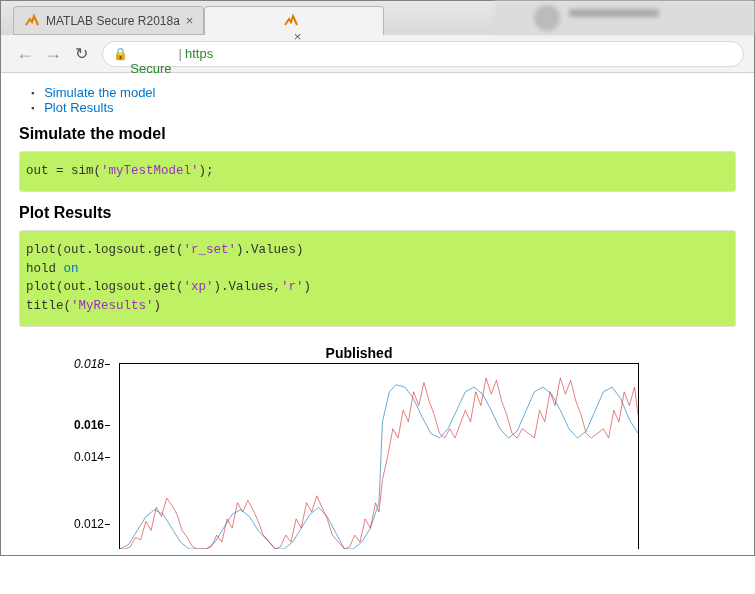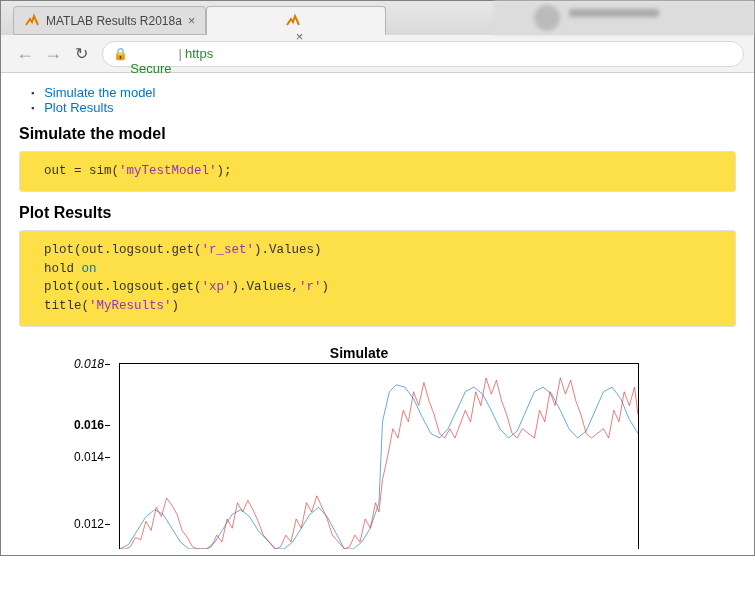--- a/index.html
+++ b/index.html
@@ -102,24 +102,24 @@
     .content {
       padding: 6px 18px;
       font-size: 13px;
       color: #333;
     }
     ul.toc { margin: 6px 0 10px 12px; list-style: none;}
     ul.toc li::before { content: "▪"; color:#333; font-size:9px; margin-right: 10px; position:relative; top:-1px;}
     ul.toc a { color: #0074c8; text-decoration: none; cursor:pointer;}
     h2.section { font-weight: bold; font-size: 16px; color:#000; margin: 8px 0 8px 0; }
     pre.code {
-      background: #fde047;
+      background: #bef264;
       border: 1px solid #e0e0e0;
       border-radius: 3px;
-      padding: 10px 24px;
+      padding: 10px 6px;
       font-family: Consolas, "Courier New", monospace;
       font-size: 12.5px;
       color: #333;
       line-height: 1.5;
       margin-bottom: 12px;
       white-space: pre;
     }
     pre.code .kw { color: #0074c8; }
     pre.code .str { color: #9a2ec7; }
     .chart-box {
@@ -157,21 +157,21 @@
 <body>
 
 <div class="browser-frame">
   <div class="tab-bar">
     <div class="tab inactive">
       <span class="tab-icon">
         <svg viewBox="0 0 16 16">
             <path d="M2 12 L6 6 L8 9 L10 3 L14 12" fill="none" stroke="#e07b00" stroke-width="2"></path>
           </svg>
       </span>
-      <span class="tab-title">MATLAB Results R2018a</span>
+      <span class="tab-title">MATLAB Secure R2018a</span>
       <span class="tab-close">×</span>
     </div>
     <div class="tab active">
       <span class="tab-icon">
         <svg viewBox="0 0 16 16">
             <path d="M2 12 L6 6 L8 9 L10 3 L14 12" fill="none" stroke="#e07b00" stroke-width="2"></path>
           </svg>
       </span>
       <span class="tab-title">simMyModel</span>
       <span class="tab-close">×</span>
@@ -200,21 +200,21 @@
     <h2 class="section">Simulate the model</h2>
     <pre class="code"><span>out = sim(</span><span class="str">'myTestModel'</span><span>);</span></pre>
 
     <h2 class="section">Plot Results</h2>
     <pre class="code"><span>plot(out.logsout.get(</span><span class="str">'r_set'</span><span>).Values)</span>
 <span>hold </span><span class="kw">on</span>
 <span>plot(out.logsout.get(</span><span class="str">'xp'</span><span>).Values,</span><span class="str">'r'</span><span>)</span>
 <span>title(</span><span class="str">'MyResults'</span><span>)</span></pre>
 
     <div class="chart-box">
-      <div class="chart-title">Simulate</div>
+      <div class="chart-title">Published</div>
       <div class="axes">
         <svg class="plot" id="plot" preserveAspectRatio="none" viewBox="0 0 100 100">
             <path d="M0.00 100.00 L1.67 97.50 L3.33 90.00 L5.00 82.50 L6.67 78.75 L8.33 81.25 L10.00 88.75 L11.67 96.25 L13.33 100.00 L16.67 100.00 L18.33 96.25 L20.00 88.75 L21.67 81.25 L23.33 78.75 L25.00 82.50 L26.67 90.00 L30.00 100.00 L31.67 100.00 L33.33 96.25 L35.00 88.75 L36.67 81.25 L38.33 77.50 L40.00 82.50 L43.33 100.00 L45.00 100.00 L46.67 96.25 L48.33 88.75 L50.00 75.00 L50.67 31.25 L52.00 15.00 L53.33 11.25 L55.00 12.50 L56.67 18.75 L58.33 28.75 L60.00 37.50 L61.67 40.00 L63.33 35.00 L66.67 15.00 L68.33 12.50 L70.00 16.25 L71.67 25.00 L73.33 35.00 L75.00 40.00 L76.67 36.25 L80.00 15.00 L81.67 12.50 L83.33 16.25 L85.00 25.00 L86.67 35.00 L88.33 40.00 L90.00 36.25 L93.33 15.00 L95.00 12.50 L96.67 18.75 L98.33 30.00 L100.00 37.50 " fill="none" stroke="#0072BD" stroke-width="0.6" vector-effect="non-scaling-stroke"></path>
             <path d="M0.00 100.00 L1.00 100.00 L2.00 98.75 L3.00 93.75 L4.00 95.00 L5.00 85.00 L6.00 90.00 L7.00 77.50 L8.00 82.50 L9.00 72.50 L10.00 76.25 L11.00 81.25 L12.00 90.00 L13.00 93.75 L14.00 98.75 L15.00 100.00 L16.67 100.00 L17.67 98.75 L18.67 92.50 L19.67 96.25 L20.67 83.75 L21.67 88.75 L22.67 75.00 L23.67 80.00 L24.67 73.75 L25.67 78.75 L26.67 85.00 L27.67 92.50 L30.00 100.00 L31.00 98.75 L32.00 92.50 L33.00 96.25 L34.00 83.75 L35.00 88.75 L36.00 75.00 L37.00 80.00 L38.00 71.25 L39.00 77.50 L40.00 83.75 L41.00 92.50 L43.33 100.00 L44.33 98.75 L45.33 92.50 L46.33 96.25 L47.33 83.75 L48.33 88.75 L49.33 75.00 L50.00 80.00 L50.67 62.50 L51.67 50.00 L52.67 35.00 L53.67 40.00 L54.67 25.00 L55.67 31.25 L56.67 15.00 L57.67 22.50 L58.67 10.00 L59.67 20.00 L60.67 27.50 L61.67 37.50 L62.67 40.00 L63.67 35.00 L64.67 40.00 L66.67 25.00 L67.67 31.25 L68.67 15.00 L69.67 22.50 L70.67 7.50 L71.67 16.25 L72.67 8.75 L73.67 20.00 L74.67 27.50 L75.67 37.50 L76.67 40.00 L77.67 35.00 L80.00 40.00 L81.00 25.00 L82.00 31.25 L83.00 15.00 L84.00 22.50 L85.00 7.50 L86.00 16.25 L87.00 8.75 L88.00 20.00 L89.00 27.50 L90.00 37.50 L91.00 40.00 L93.33 35.00 L94.33 40.00 L95.33 25.00 L96.33 31.25 L97.33 15.00 L98.33 22.50 L99.33 12.50 L100.00 27.50 " fill="none" stroke="#D62728" stroke-width="0.6" vector-effect="non-scaling-stroke"></path>
           </svg>
       <div class="ytick" style="top: 139.5px; margin-top: 21px;">0.012<span class="tickmark"></span></div>
           <div class="ytick" style="top: 93px;">0.014<span class="tickmark"></span></div>
           <div class="ytick" style="top: 61px; font-weight: bold;">0.016<span class="tickmark"></span></div>
           <div class="ytick" style="top: 0px; font-style: italic;">0.018<span class="tickmark"></span></div>
         </div>

